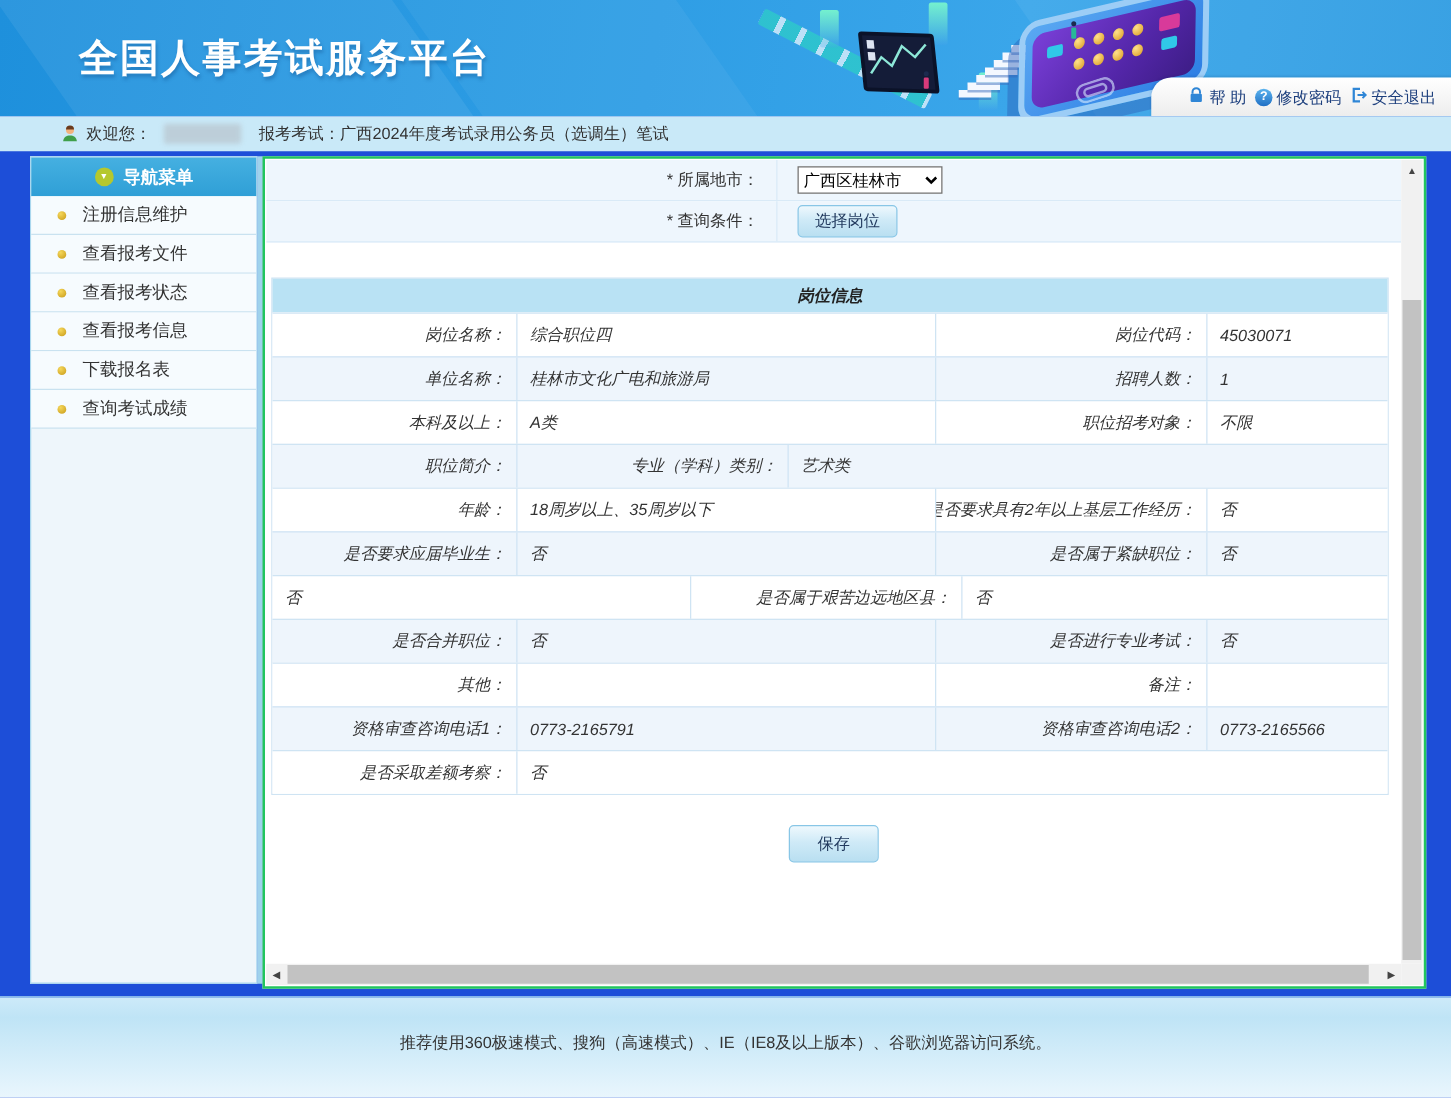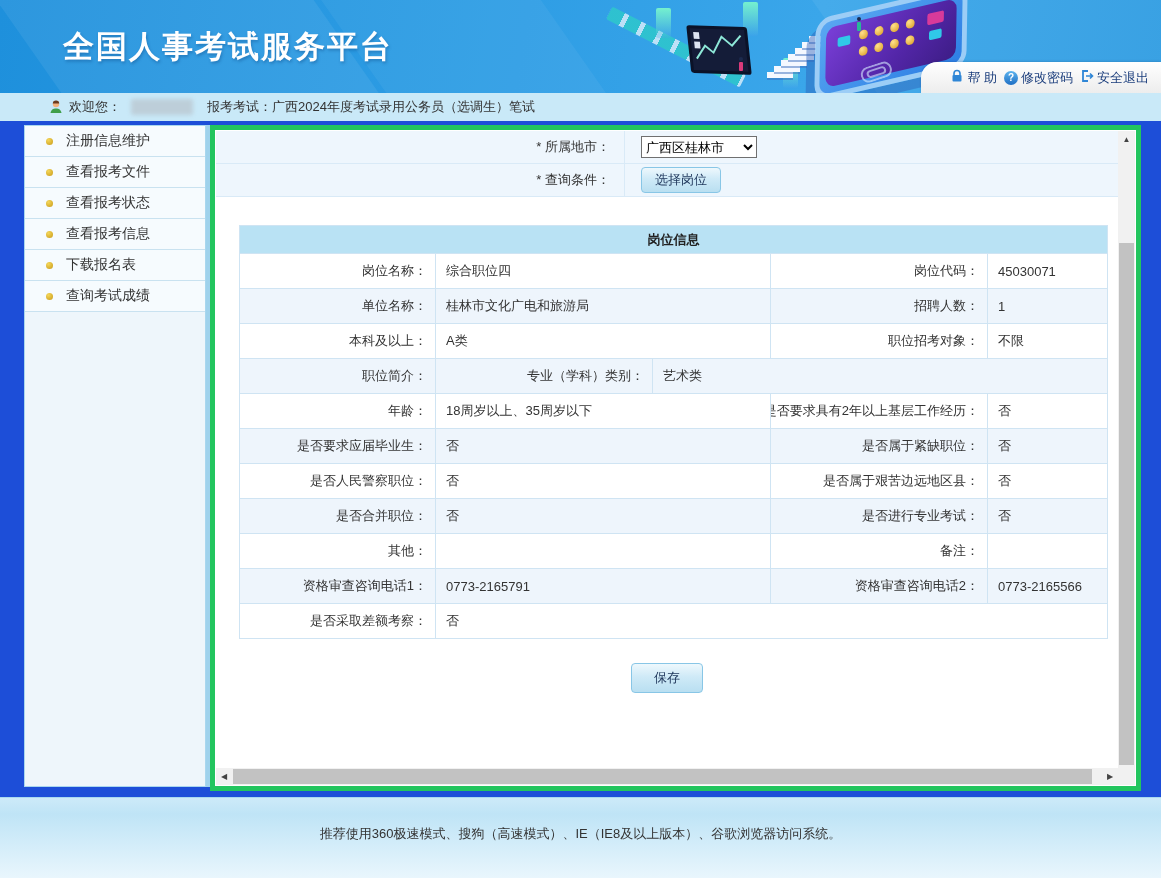--- a/index.html
+++ b/index.html
@@ -70,33 +70,33 @@
             justify-content:center; gap:8px; color:#fff; font-size:14px; font-weight:bold; cursor:pointer; }
   .nav-toggle { display:inline-flex; width:15px; height:15px; border-radius:50%; background:#b5c82e;
                 align-items:center; justify-content:center; color:#fff; font-size:7px; }
   .menu { list-style:none; }
   .menu li { height:31px; display:flex; align-items:center; padding-left:21px; gap:13px;
              background:#f6fbfe; border-bottom:1px solid #c9e2f0; font-size:14px; color:#333; cursor:pointer; }
   .bullet { width:7px; height:7px; border-radius:50%;
             background:radial-gradient(circle at 35% 30%,#f5d75a,#c89a18); flex:none; }
 
   .panel { position:absolute; left:210px; top:4px; width:931px; height:666px;
-           background:#fff; border:5px solid #22c55e; }
+           background:#fff; border:2px solid #22c55e; }
   .panel-inner { position:absolute; left:1px; top:1px; right:18px; bottom:18px; background:#fff; overflow:hidden; }
 
   .form-row { height:33px; display:flex; align-items:center; background:#eef6fd; border-bottom:1px solid #d9eaf7; }
   .form-lab { width:409px; text-align:right; padding-right:14px; font-size:13px; color:#333;
               border-right:1px solid #d9eaf7; line-height:31px; height:100%; }
   .form-ctl { padding-left:16px; display:flex; align-items:center; }
   .form-ctl select { font-family:inherit; font-size:13px; height:22px; width:116px; border:1px solid #707070; background:#fff; }
   .btn-soft { font-family:inherit; background:linear-gradient(#eef8fd,#cfeaf7 45%,#b9dff1);
               border:1px solid #88c6e6; border-radius:4px; color:#223a5e; font-size:13px; cursor:pointer; }
   .btn-pick { padding:3px 13px; }
 
-  .jobtable { margin:28px 10px 0 23px; border:1px solid #cfe4f3; }
+  .jobtable { margin:28px 10px 0 4px; border:1px solid #cfe4f3;font-style:italic; }
   .thead { height:27px; background:#b9e2f4; display:flex; align-items:center; justify-content:center;
            font-size:13px; font-weight:bold; color:#222; }
   .trow { display:flex; height:35px; border-top:1px solid #cfe4f3; font-size:13px; color:#333; background:#fff; }
   .trow:nth-child(odd) { background:#eef5fc; } 
   .cell { display:flex; align-items:center; white-space:nowrap; overflow:hidden; }
   .c-l1 { width:196px; justify-content:flex-end; padding-right:8px; border-right:1px solid #cfe4f3; }
   .c-v1 { width:335px; padding-left:10px; border-right:1px solid #cfe4f3; }
   .c-l2 { width:217px; justify-content:flex-end; padding-right:8px; border-right:1px solid #cfe4f3; }
   .c-v2 { flex:1; padding-left:10px; }
   .trow.span .c-v1 { flex:1; border-right:none; }
@@ -207,20 +207,24 @@
         </svg>
     </span>
     <span>欢迎您：</span>
     <span class="redacted"></span>
     <span>报考考试：广西2024年度考试录用公务员（选调生）笔试</span>
   </div>
 
   <div class="content">
 
     <aside class="sidebar">
+      <div class="nav-hd">
+        <span class="nav-toggle">▼</span>
+        <span>导航菜单</span>
+      </div>
       <ul class="menu">
         <li>
           <span class="bullet"></span>
           <span>注册信息维护</span>
         </li>
         <li>
           <span class="bullet"></span>
           <span>查看报考文件</span>
         </li>
         <li>
@@ -294,21 +298,20 @@
             <div class="cell c-l2">是否要求具有2年以上基层工作经历：</div>
             <div class="cell c-v2">否</div>
           </div>
           <div class="trow">
             <div class="cell c-l1">是否要求应届毕业生：</div>
             <div class="cell c-v1">否</div>
             <div class="cell c-l2">是否属于紧缺职位：</div>
             <div class="cell c-v2">否</div>
           </div>
           <div class="trow">
-            <div class="cell c-l1">是否人民警察职位：</div>
             <div class="cell c-v1">否</div>
             <div class="cell c-l2">是否属于艰苦边远地区县：</div>
             <div class="cell c-v2">否</div>
           </div>
           <div class="trow">
             <div class="cell c-l1">是否合并职位：</div>
             <div class="cell c-v1">否</div>
             <div class="cell c-l2">是否进行专业考试：</div>
             <div class="cell c-v2">否</div>
           </div>

